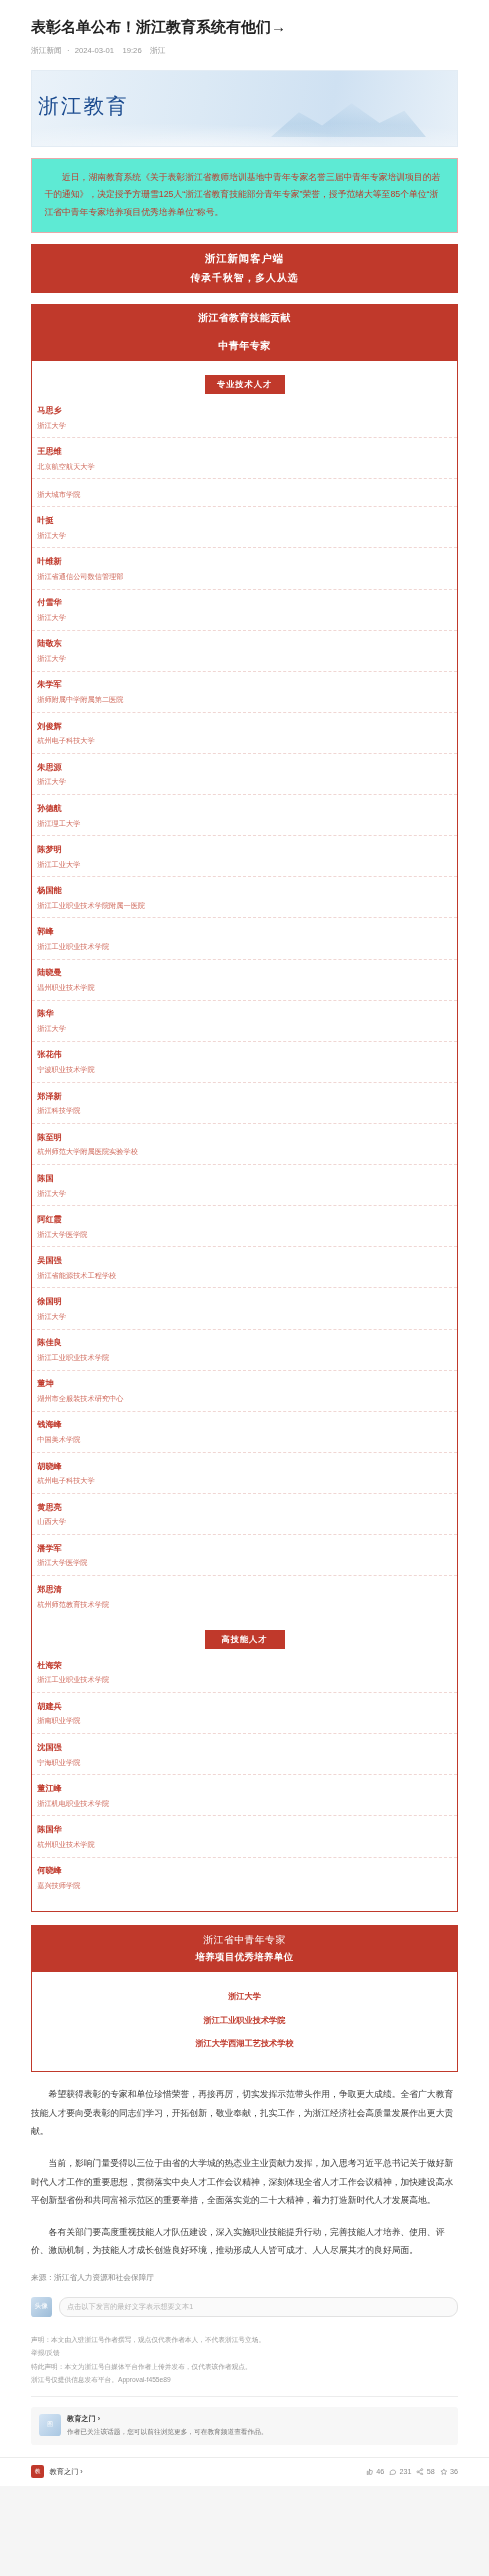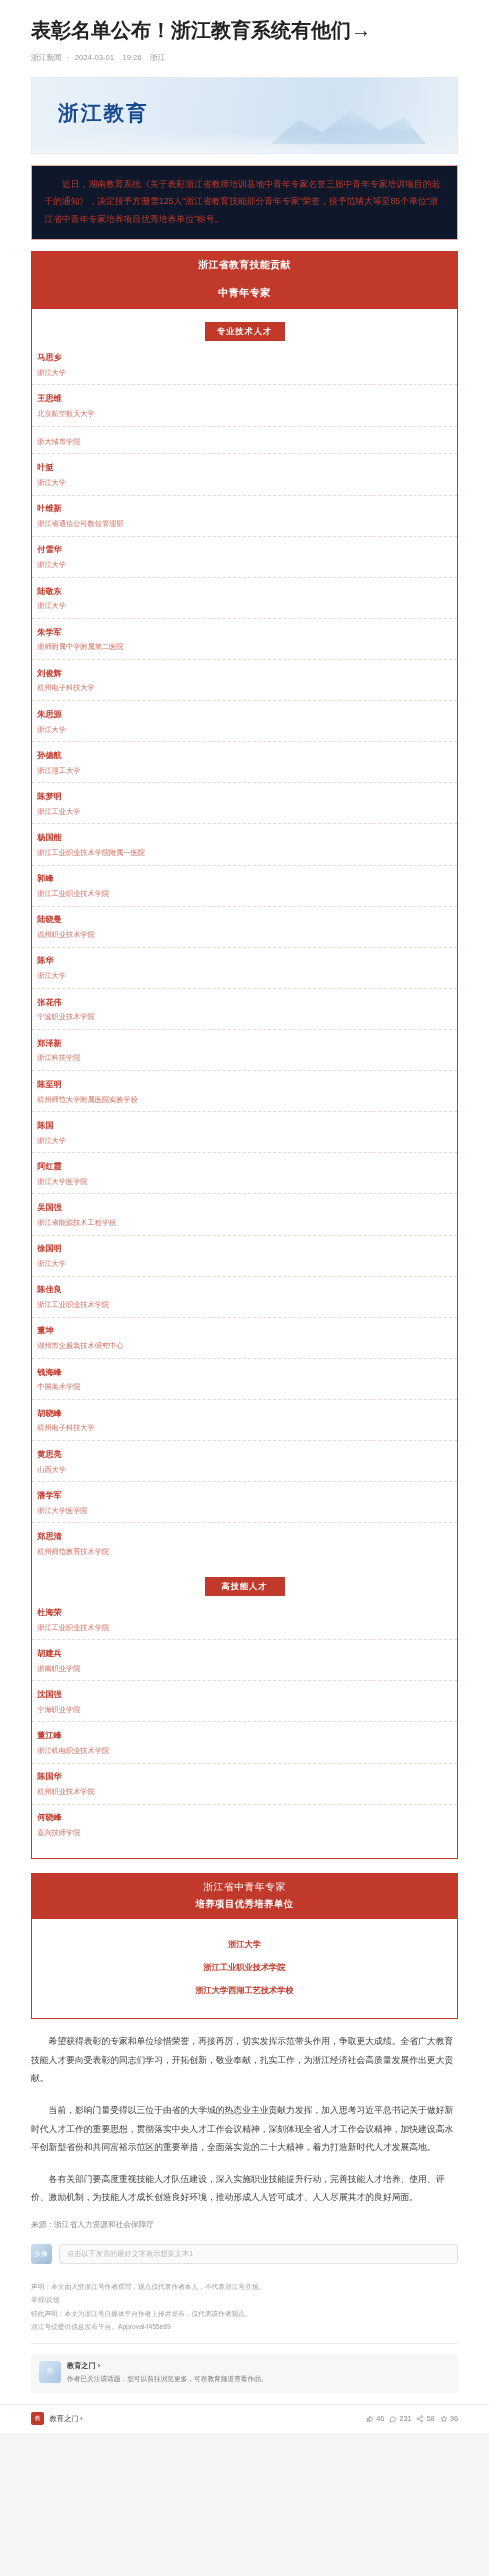--- a/index.html
+++ b/index.html
@@ -15,21 +15,21 @@
     width: 489px;
     background: #ffffff;
     margin: 0 auto;
     padding: 0 0 0 0;
     position: relative;
   }
   .article-head {
     padding: 15.5px 31px 5.2px 31px;
   }
   .article-title {
-    font-size: 20px;
+    font-size: 15px;
     font-weight: bold;
     color: #222;
     line-height: 1.4;
     margin: 0 0 9.3px 0;
   }
   .article-meta {
     font-size: 7.7px;
     color: #9a9a9a;
     margin-bottom: 2.1px;
   }
@@ -37,41 +37,41 @@
   .hero {
     margin: 7.2px 31px 0 31px;
     height: 77px;
     background: linear-gradient(100deg, #eaf2f9 0%, #dbe9f5 40%, #cfe1f2 70%, #e7f0f8 100%);
     position: relative;
     overflow: hidden;
     border: 0.5px solid #e3ecf4;
   }
   .hero .hero-brand {
     position: absolute;
-    left: 26px; top: 20.6px;
+    left: 6px; top: 20.6px;
     font-family: "Liberation Serif", serif;
     font-size: 20.6px;
-    font-weight: bold;
+    font-weight: normal;
     color: #1b4b8f;
     letter-spacing: 2.1px;
   }
   .hero .wave {
     position:absolute; bottom:-15.5px; left:0; width:100%; height:46px;
     background: radial-gradient(ellipse at 30% 100%, rgba(255,255,255,.85), rgba(255,255,255,0) 60%),
                 radial-gradient(ellipse at 70% 100%, rgba(255,255,255,.7), rgba(255,255,255,0) 60%);
   }
   .hero .mountain {
     position:absolute; right:31px; bottom:9.3px; width:155px; height:41px;
     background: linear-gradient(to top, rgba(120,170,210,.35), rgba(120,170,210,0));
     clip-path: polygon(0% 100%, 18% 40%, 33% 72%, 52% 18%, 70% 66%, 86% 36%, 100% 100%);
   }
   .lead-box {
     margin: 10.3px 31px 0 31px;
     border: 0.5px solid #e8a9a9;
-    background: #0f172a;
+    background: #5eead4;
     padding: 10.3px 12.4px;
     font-size: 8.8px;
     line-height: 2;
     color: #c0392b;
     text-indent: 2em;
   }
   .red-banner {
     margin: 11.3px 31px 0 31px;
     background: #c0392b;
     color: #fff;
@@ -158,21 +158,21 @@
     display:flex; align-items:center; gap:7.2px;
   }
   .avatar-c {
     width: 20.6px; height: 20.6px; border-radius: 3.1px;
     background: linear-gradient(135deg,#cfe0f0,#9cbcd8);
     display:flex; align-items:center; justify-content:center;
     color:#fff; font-size:6.7px;
   }
   .comment-input {
     flex:1; height: 20.6px; border:0.5px solid #e2e2e2; background:#fafafa;
-    border-radius: 3px; display:flex; align-items:center; padding: 0 7.2px;
+    border-radius: 9px; display:flex; align-items:center; padding: 0 7.2px;
     color:#b5b5b5; font-size:7.2px;
   }
 
   .footer-meta {
     margin: 15.5px 31px 0 31px;
     font-size: 6.7px;
     color: #9b9b9b;
     line-height: 2;
   }
   .footer-meta .fl { display:block; }
@@ -232,20 +232,24 @@
   </div>
 
   <div class="hero">
     <div class="hero-brand">浙江教育</div>
     <div class="mountain"></div>
     <div class="wave"></div>
   </div>
 
   <div class="lead-box">近日，湖南教育系统《关于表彰浙江省教师培训基地中青年专家名誉三届中青年专家培训项目的若干的通知》，决定授予方珊雪125人“浙江省教育技能部分青年专家”荣誉，授予范绪大等至85个单位“浙江省中青年专家培养项目优秀培养单位”称号。</div>
 
+  <div class="red-banner">
+    <div class="bl1">浙江新闻客户端</div>
+    <div class="bl2">传承千秋智，多人从选</div>
+  </div>
 
   <div class="list-card">
     <div class="list-card-head">
       <div class="h1">浙江省教育技能贡献</div>
       <div class="h2">中青年专家</div>
     </div>
 
     <div class="section-pill">专业技术人才</div>
     <div>
       <div class="person">

